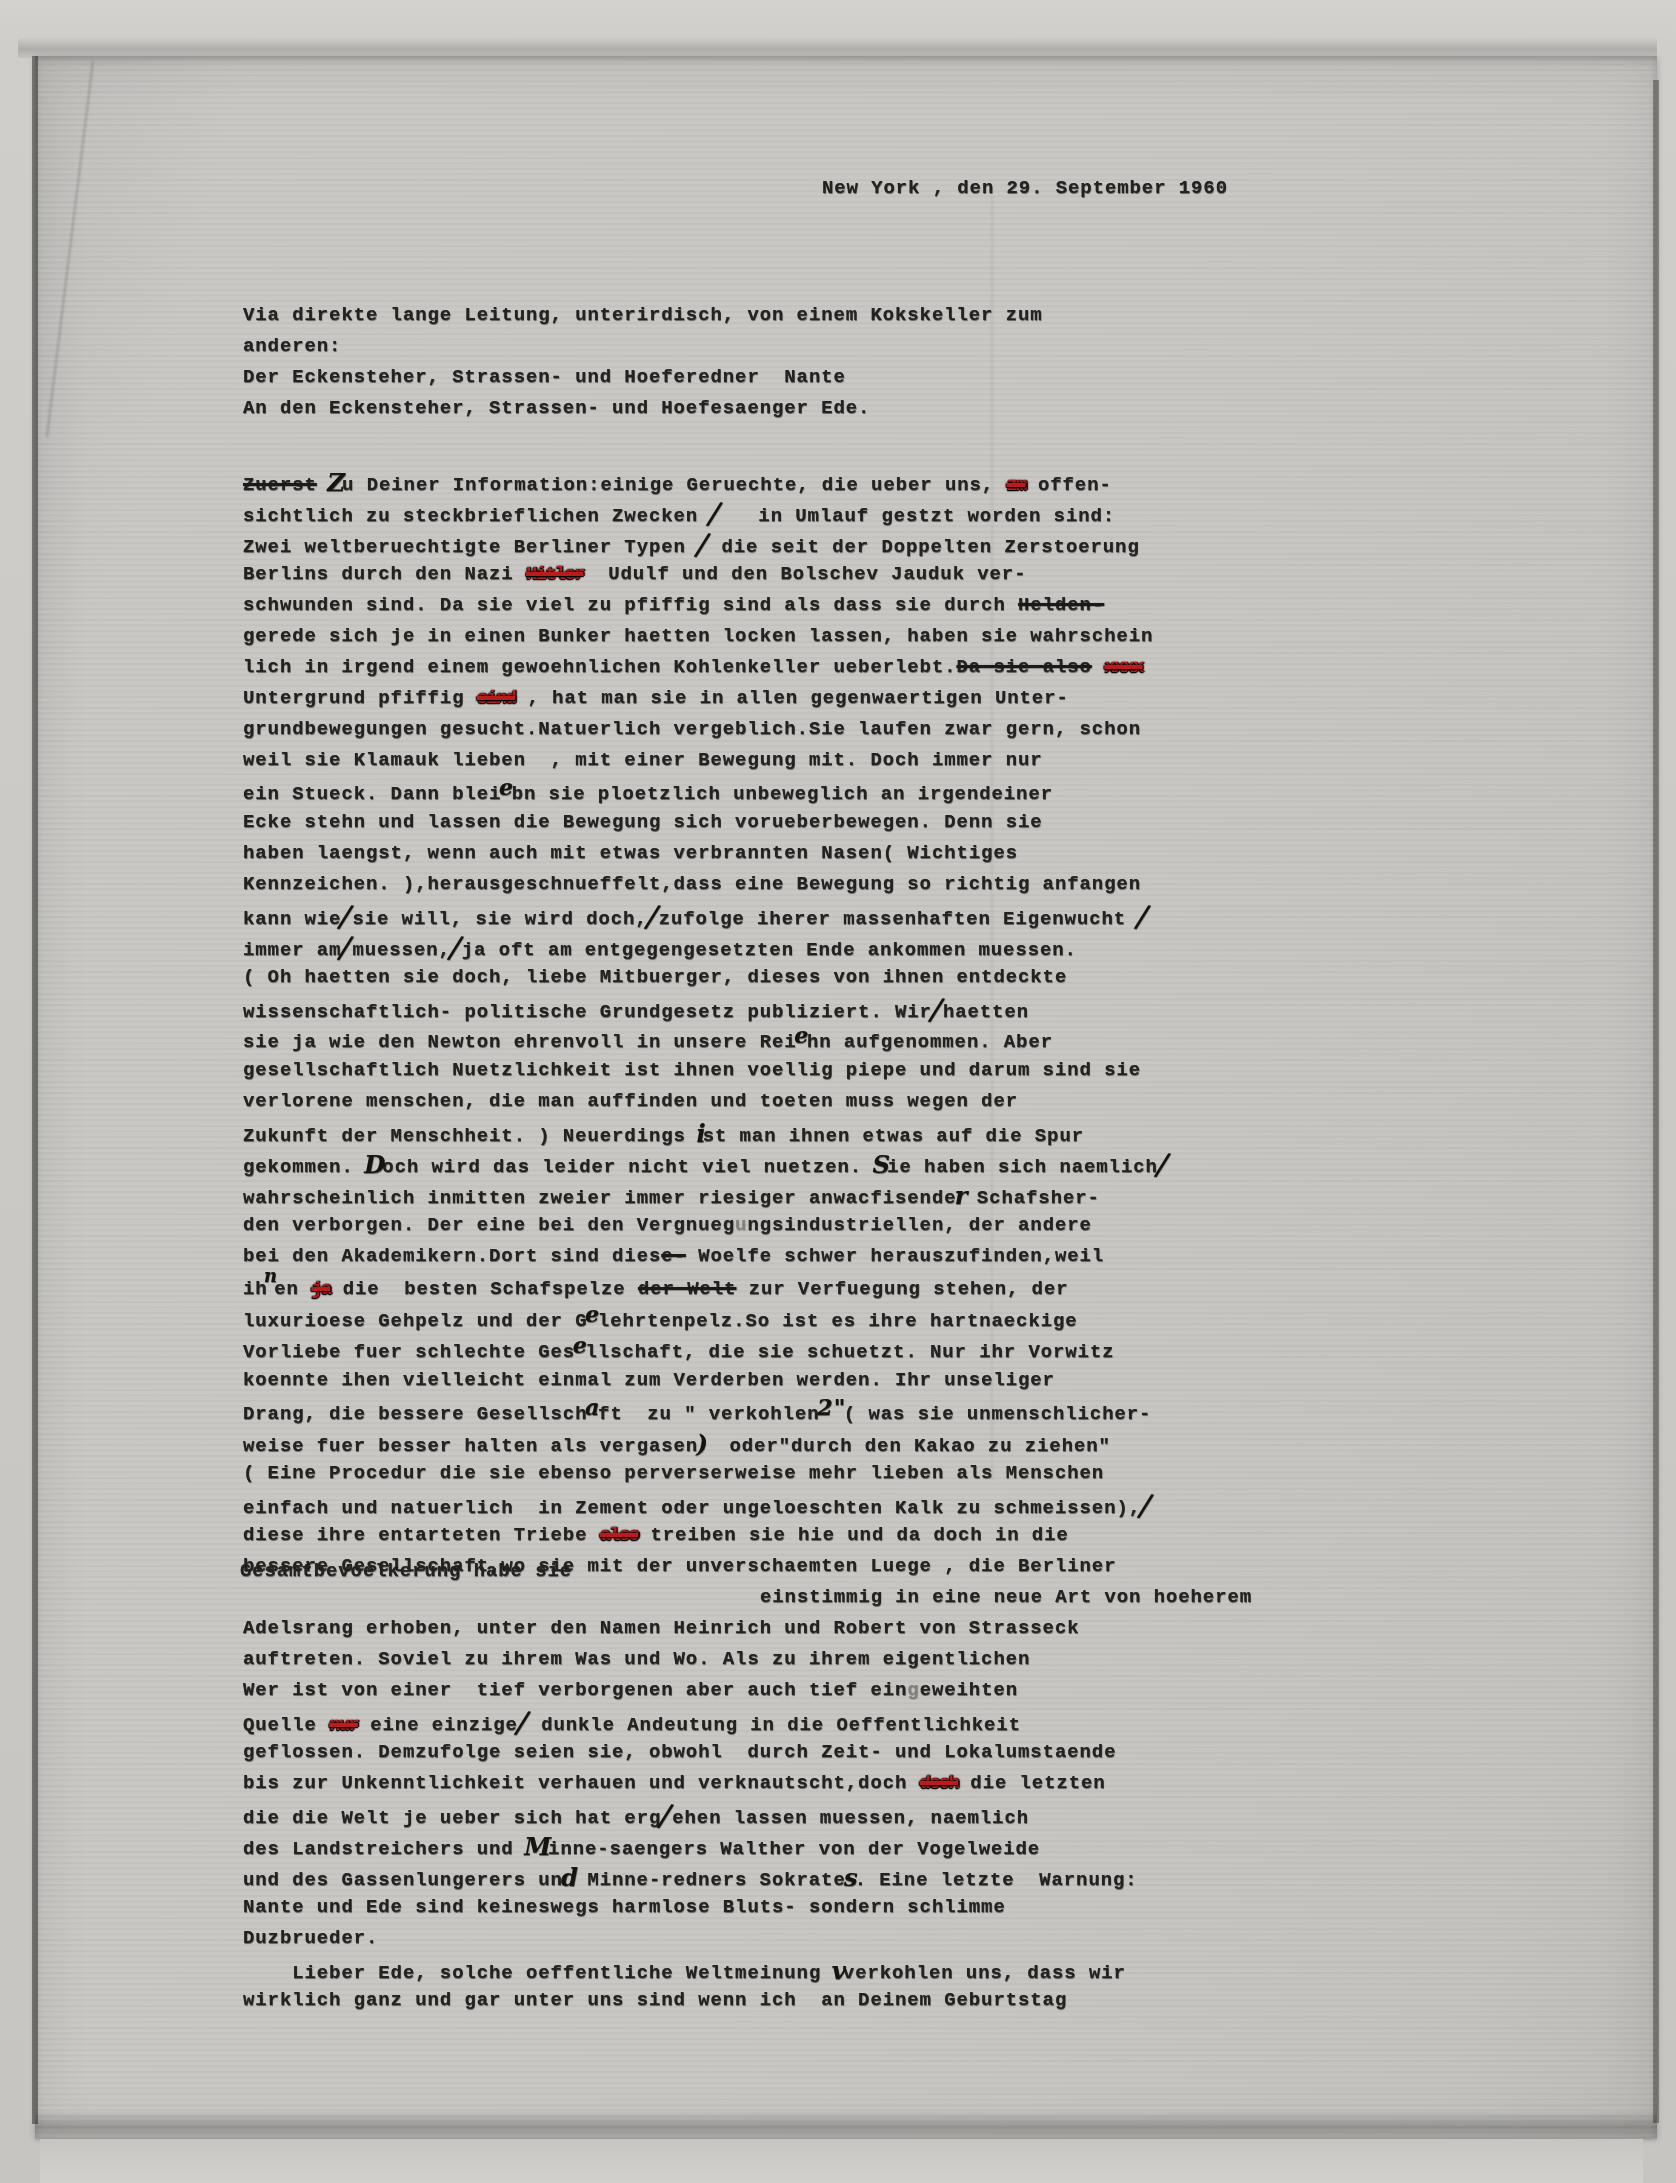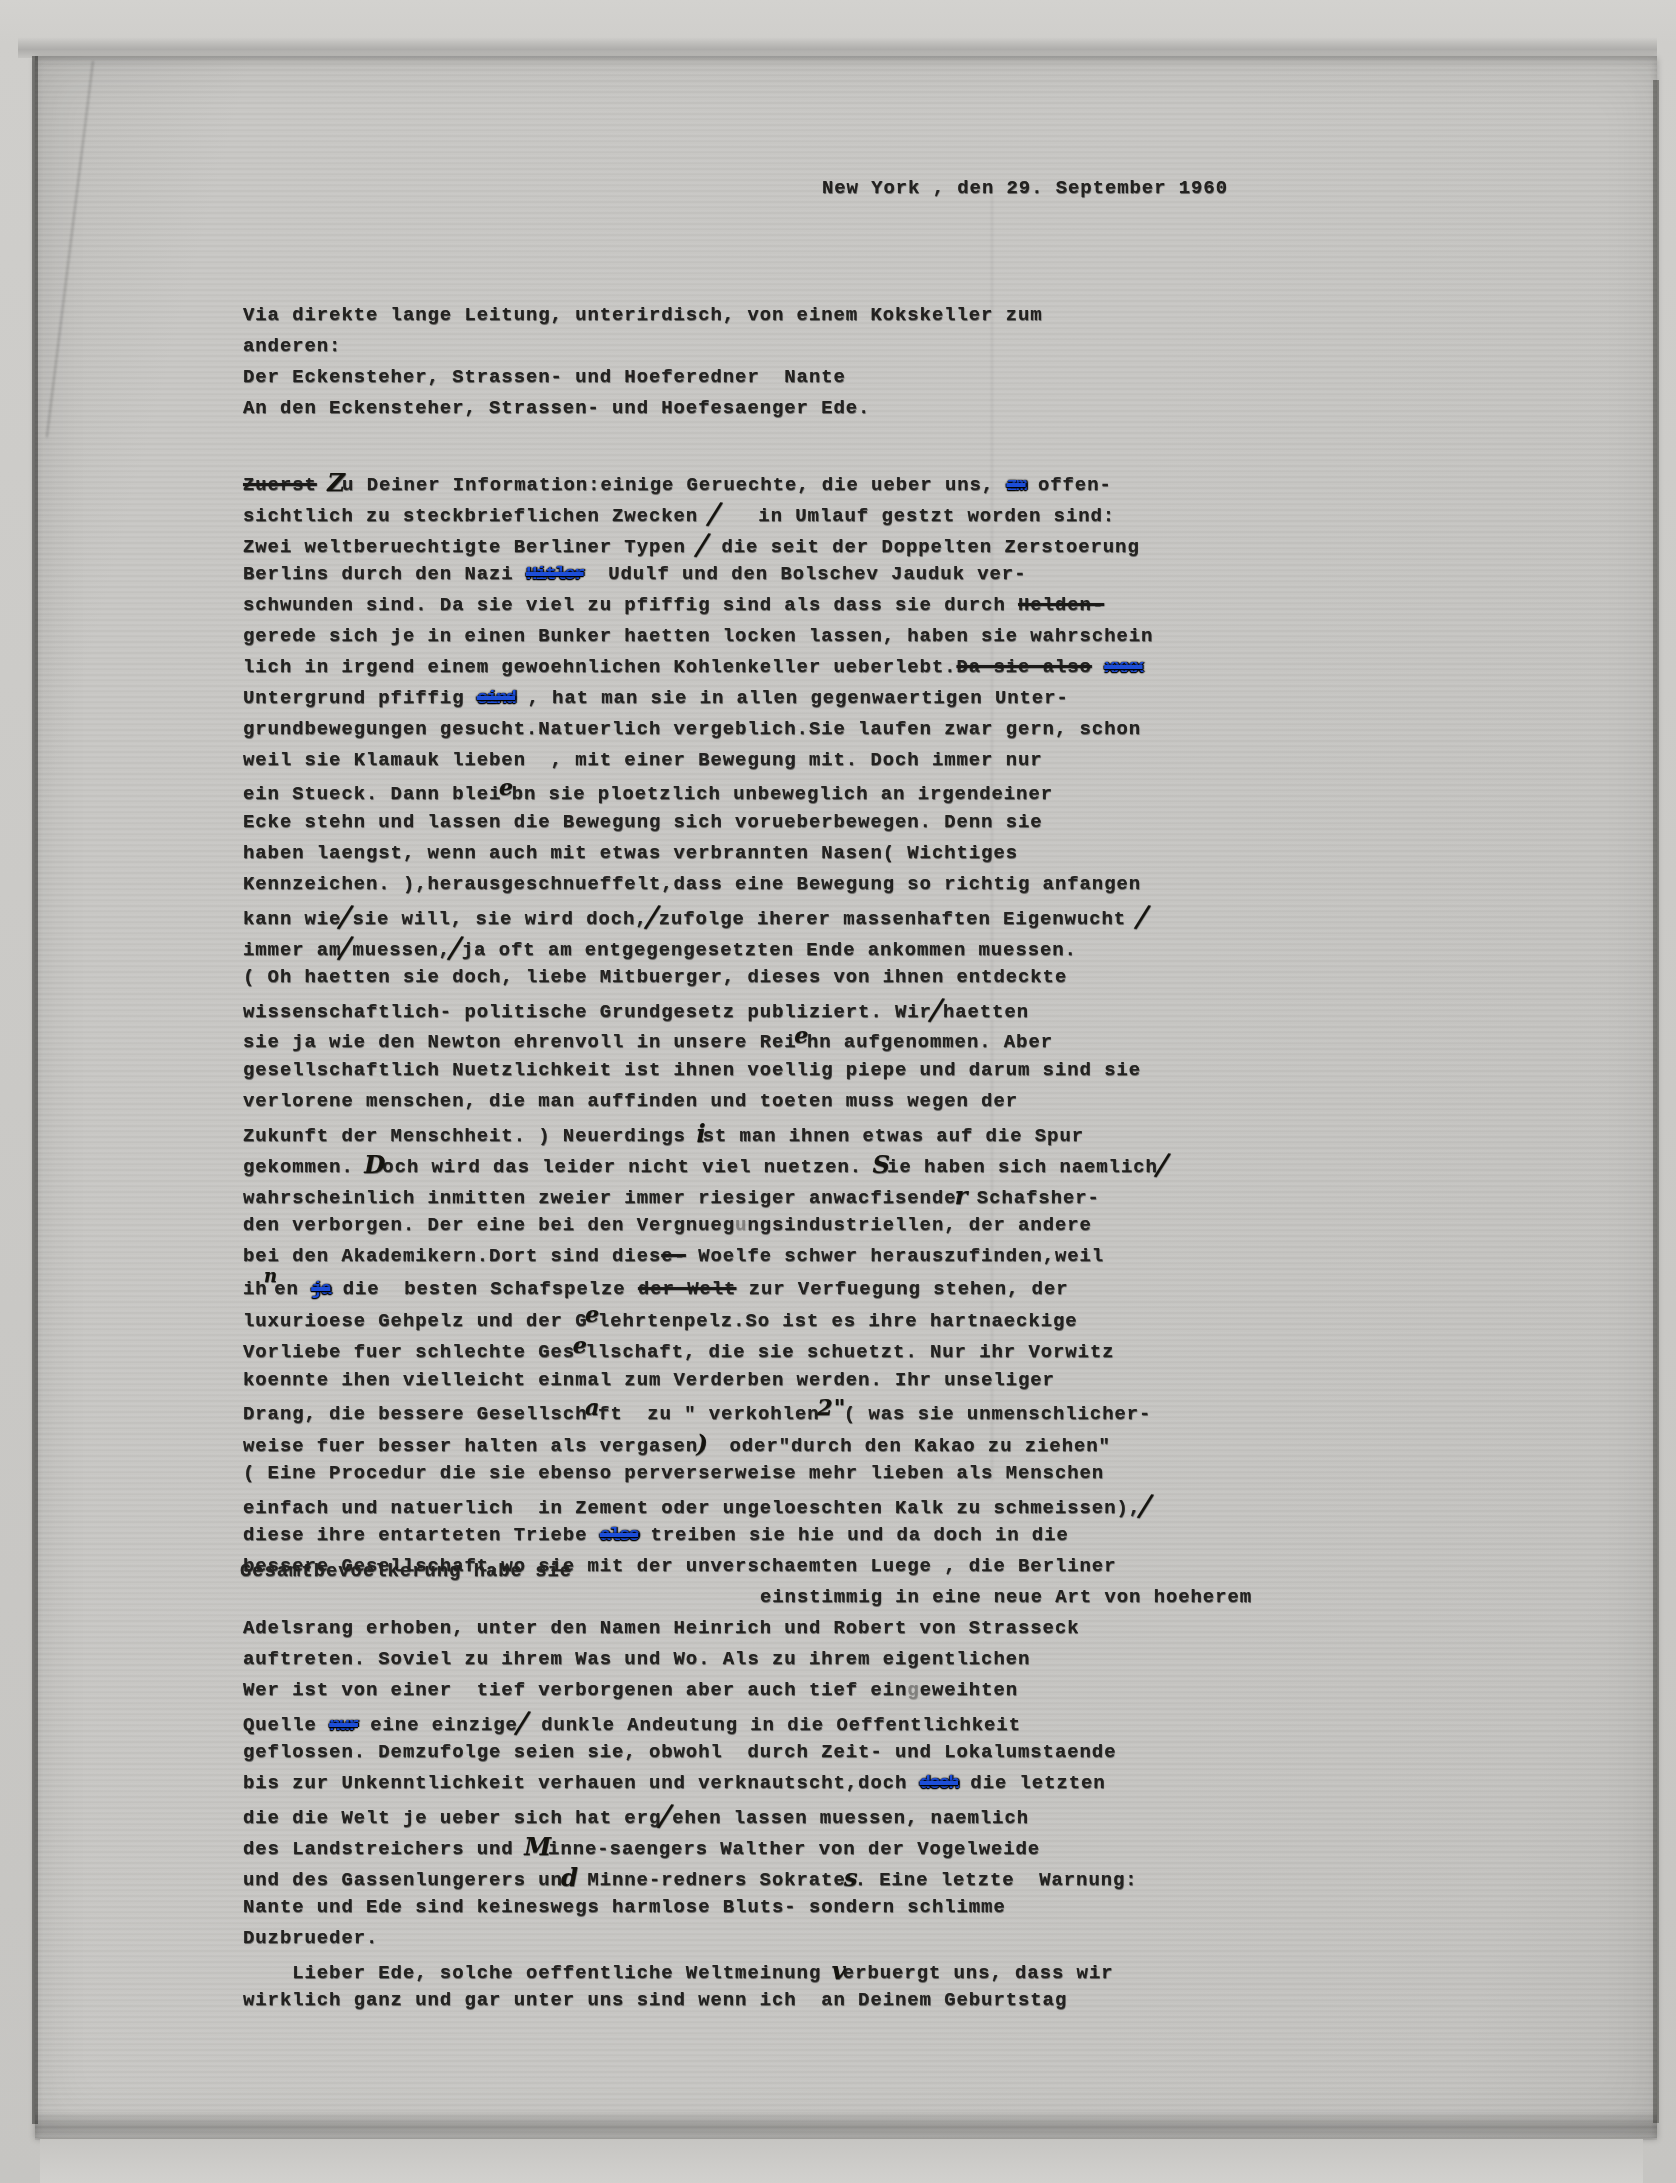--- a/index.html
+++ b/index.html
@@ -40,21 +40,21 @@
   }
   .ln{white-space:pre;line-height:31px;height:31px;
     text-shadow:0.4px 0.5px 0.7px rgba(15,15,15,.55), -0.2px -0.1px 0.5px rgba(45,45,45,.3);}
   .date{margin-left:579px;}
   .sp1{height:96px;}
   .sp2{height:42px;}
   .ind{margin-left:517px;}
   
   .s{text-decoration:line-through;text-decoration-thickness:3.1px;text-decoration-color:#1b1a18;}
   
-  .b{color:#1d4ed8;text-decoration:line-through;text-decoration-thickness:4.3px;letter-spacing:-1.8px;
+  .b{color:#b91c1c;text-decoration:line-through;text-decoration-thickness:4.3px;letter-spacing:-1.8px;
      text-shadow:0 0 1.8px #000, 1.2px 0 1.2px #000, -0.6px 0.6px 1.2px #000, 0 1.2px 1.2px #000;margin-top:32px;}
   
   .h,.hb,.hsup,.sl{font-family:"DejaVu Serif","Liberation Serif",serif;font-style:italic;color:#15140f;}
   .h{font-weight:700;font-size:1.18em;position:relative;top:-4.3px;margin:0 -2.4px;}
   .hsup{font-weight:700;font-size:.95em;position:relative;top:-11.6px;margin:0 -3.7px;}
   .hb{font-weight:900;font-size:1.28em;position:relative;top:0.6px;margin:0 -1.8px;letter-spacing:-1.2px;}
   .sl{display:inline-block;font-weight:700;font-size:1.3em;width:9.8px;
       transform:rotate(10deg) scaleY(1.25);position:relative;top:1.2px;margin-right:1.2px;}
   .ft{opacity:.42;}
   
@@ -125,17 +125,17 @@
   <div class="ln"><span>auftreten. Soviel zu ihrem Was und Wo. Als zu ihrem eigentlichen</span></div>
   <div class="ln"><span>Wer ist von einer  tief verborgenen aber auch tief ein</span><span class="ft">g</span><span>eweihten</span></div>
   <div class="ln"><span>Quelle </span><span class="b">nur</span><span> eine einzige</span><span class="sl">/</span><span> dunkle Andeutung in die Oeffentlichkeit</span></div>
   <div class="ln"><span>geflossen. Demzufolge seien sie, obwohl  durch Zeit- und Lokalumstaende</span></div>
   <div class="ln"><span>bis zur Unkenntlichkeit verhauen und verknautscht,doch </span><span class="b">doch</span><span> die letzten</span></div>
   <div class="ln"><span>die die Welt je ueber sich hat erg</span><span class="sl">/</span><span>ehen lassen muessen, naemlich</span></div>
   <div class="ln"><span>des Landstreichers und </span><span class="hb">M</span><span>inne-saengers Walther von der Vogelweide</span></div>
   <div class="ln"><span>und des Gassenlungerers un</span><span class="hb">d</span><span> Minne-redners Sokrate</span><span class="hb">s</span><span>. Eine letzte  Warnung:</span></div>
   <div class="ln"><span>Nante und Ede sind keineswegs harmlose Bluts- sondern schlimme</span></div>
   <div class="ln"><span>Duzbrueder.</span></div>
-  <div class="ln"><span>    Lieber Ede, solche oeffentliche Weltmeinung </span><span class="hb">v</span><span>erbuergt uns, dass wir</span></div>
+  <div class="ln"><span>    Lieber Ede, solche oeffentliche Weltmeinung </span><span class="hb">v</span><span>verkohlen uns, dass wir</span></div>
   <div class="ln"><span>wirklich ganz und gar unter uns sind wenn ich  an Deinem Geburtstag</span></div>
 
 </div>
 
 
 </body></html>

